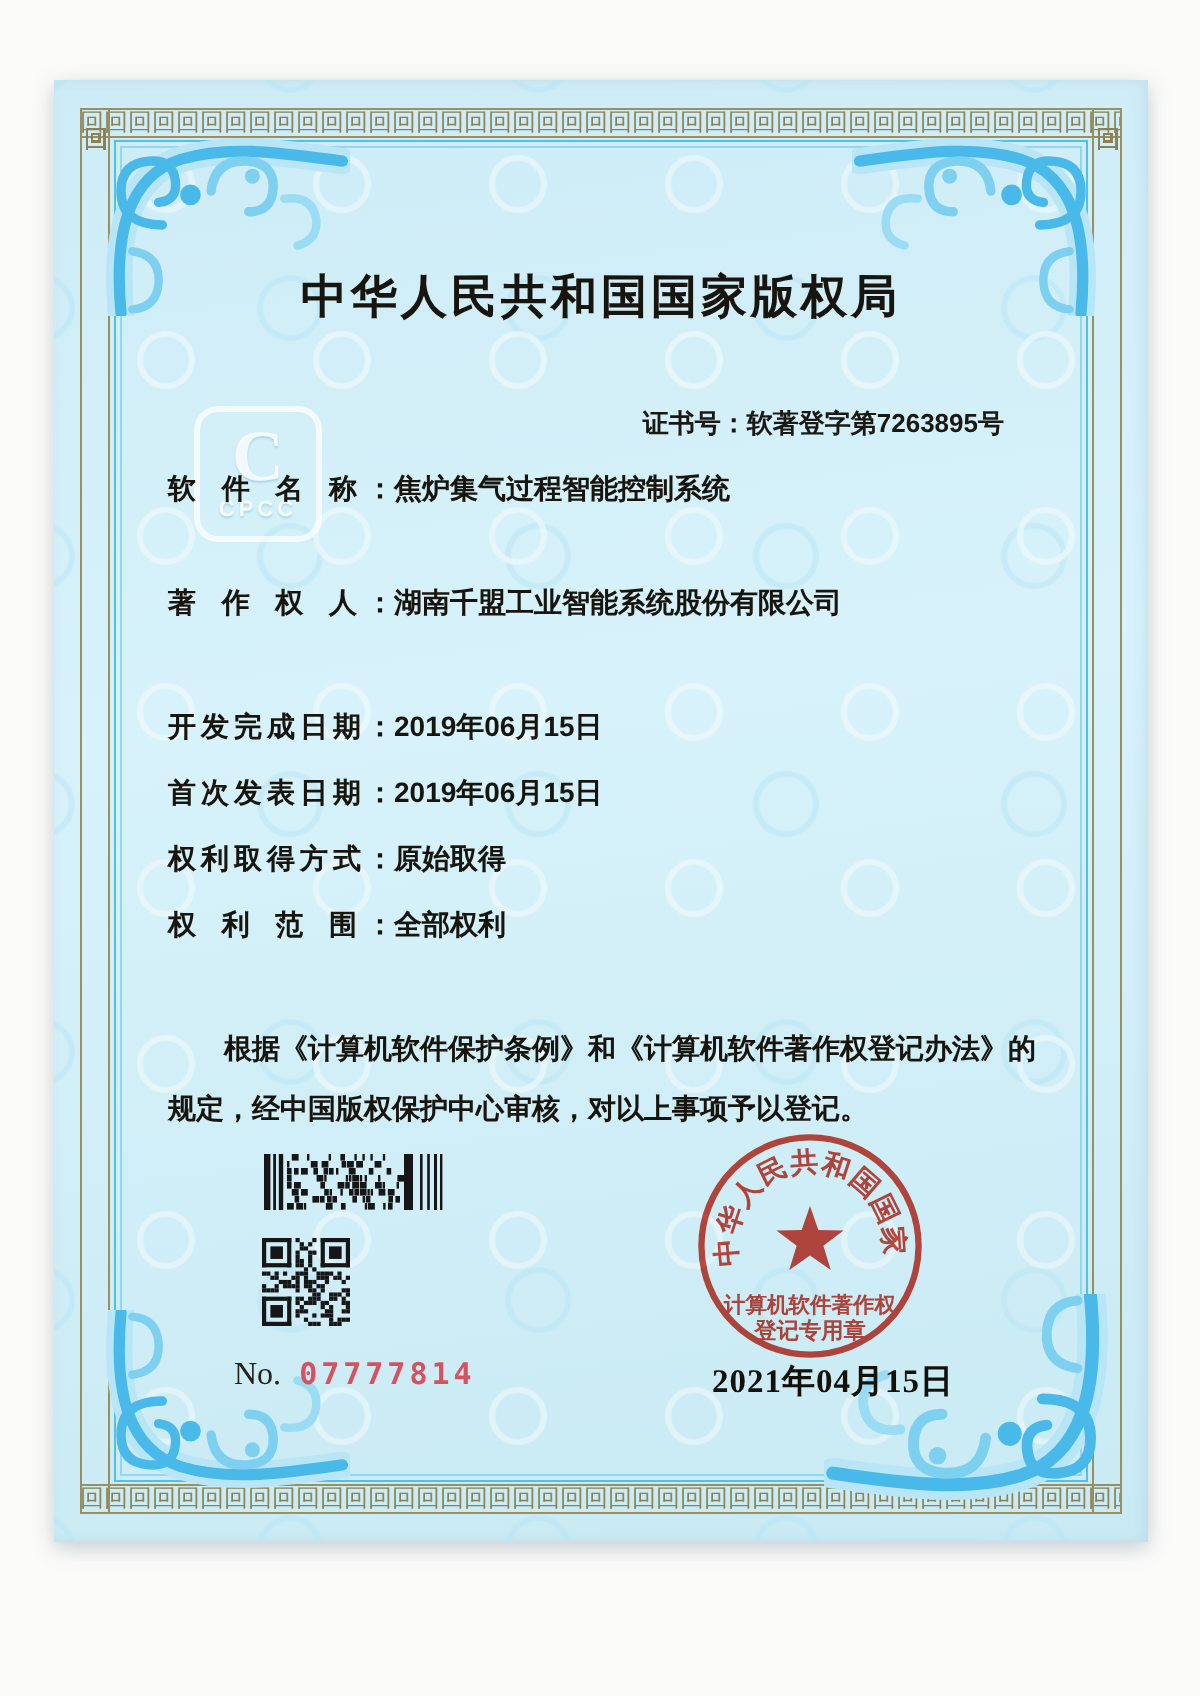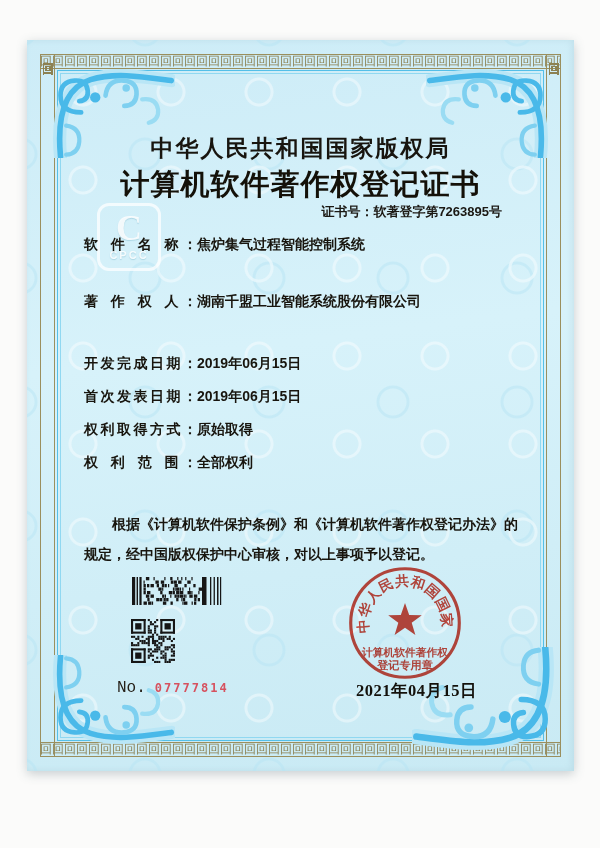--- a/index.html
+++ b/index.html
@@ -43,22 +43,22 @@
   .row .value{display:inline-block;vertical-align:top;white-space:normal;}
   .v2{display:block;}
   .mono{font-family:"Liberation Mono",monospace;font-size:14px;letter-spacing:.5px;}
   .statement{position:absolute;left:57px;top:469px;width:440px;font-size:14px;font-weight:bold;
     line-height:30px;color:#18150e;z-index:3;}
   .statement .l1{text-indent:28px;}
   
   .barcode{position:absolute;left:105px;top:537px;width:90px;height:28px;z-index:3;}
   .qr{position:absolute;left:104px;top:579px;width:44px;height:44px;z-index:3;}
   .serial{position:absolute;left:90px;top:638px;font-size:16px;z-index:3;}
-  .serial .no{font-family:Liberation Mono, monospace;color:#262119;margin-right:9px;}
-  .serial .digits{font-family:"DejaVu Sans Mono",monospace;color:#d6525f;letter-spacing:2px;font-size:12px;font-weight:bold;}
+  .serial .no{font-family:Liberation Serif, serif;color:#262119;margin-right:9px;}
+  .serial .digits{font-family:"DejaVu Sans Mono",monospace;color:#d6525f;letter-spacing:2px;font-size:15px;font-weight:bold;}
   
   .seal{position:absolute;left:320px;top:525px;width:116px;height:116px;z-index:5;opacity:.92;
     mix-blend-mode:multiply;}
   .issue-date{position:absolute;left:305px;top:640px;width:145px;text-align:right;z-index:4;
     font-family:"Liberation Serif",serif;font-size:16.5px;font-weight:bold;color:#14110b;letter-spacing:.5px;}
   
   .cpcc{position:absolute;left:70px;top:163px;width:58px;height:62px;z-index:1;
     border:3px solid rgba(255,255,255,.72);border-radius:12px;color:rgba(255,255,255,.85);
     text-shadow:0 1px 1px rgba(125,185,205,.45);text-align:center;}
   .cpcc .c{font-family:"Liberation Serif",serif;font-size:36px;font-weight:bold;line-height:44px;}
@@ -116,21 +116,20 @@
  <circle cx="45" cy="32" r="5.5" fill="#49b9e9"></circle>
  <circle cx="78" cy="22" r="4" fill="#7ed0f0"></circle>
       </svg>
 
     <div class="cpcc">
       <div class="c">C</div>
       <div class="cap">CPCC</div>
     </div>
 
     <div class="title1">中华人民共和国国家版权局</div>
-    <div class="title2">计算机软件著作权登记证书</div>
     <div class="certno">
       <span class="lbl">证书号：</span><span>软著登字第7263895号</span>
     </div>
 
     <div class="row" style="top:196px">
       <span class="label">软 件 名 称：</span><span class="value"><span>焦炉集气过程智能控制系统</span></span>
     </div>
     <div class="row" style="top:253px">
       <span class="label">著 作 权 人：</span><span class="value">湖南千盟工业智能系统股份有限公司</span>
     </div>

